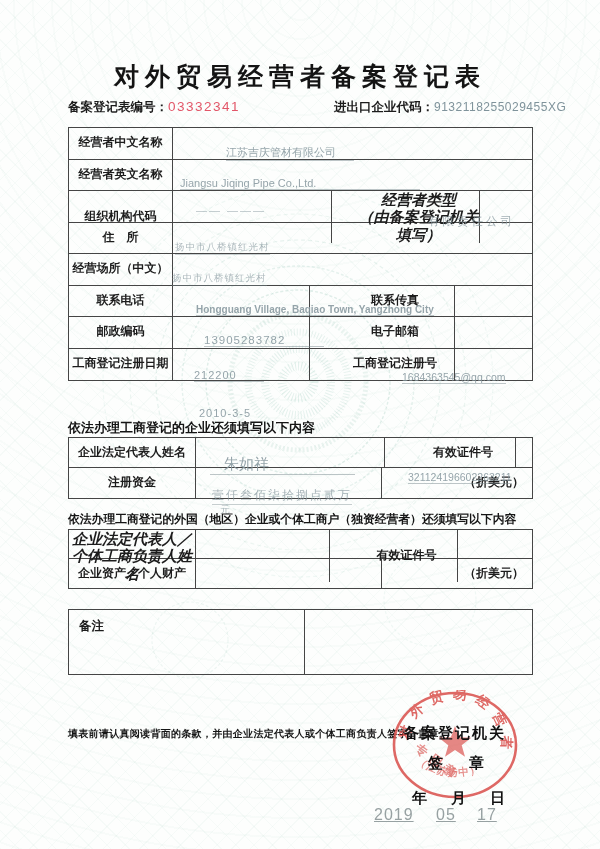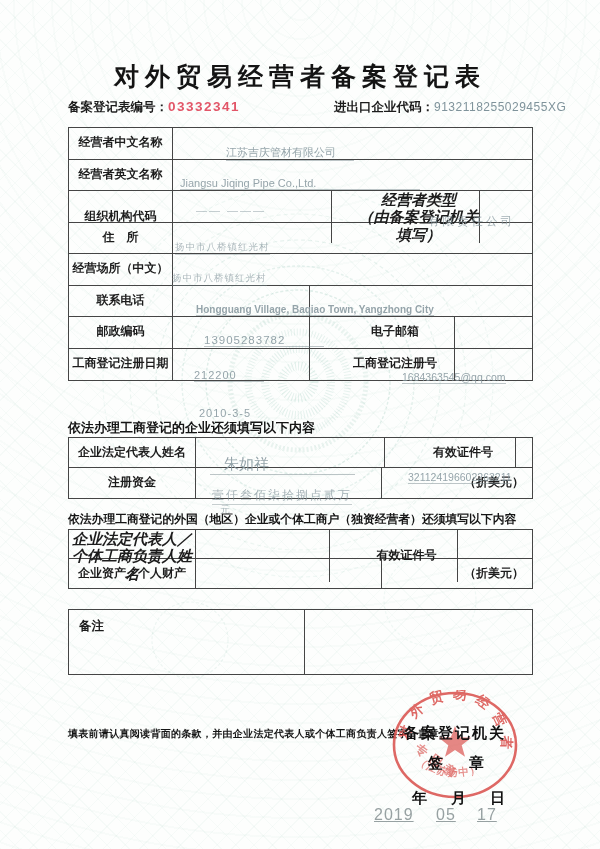--- a/index.html
+++ b/index.html
@@ -12,21 +12,21 @@
       repeating-linear-gradient(-45deg, rgba(160,205,188,.08) 0 1px, transparent 1px 13px),
       repeating-radial-gradient(circle at 50% 0px, rgba(150,198,180,.05) 0 2px, transparent 2px 19px);
   }
   .wm{position:absolute;left:0;top:0;z-index:0;pointer-events:none;}
   
   .title{position:absolute;left:0;top:60px;width:600px;text-align:center;
     font-size:25px;font-weight:bold;letter-spacing:6px;color:#141414;z-index:2;}
   .hline{position:absolute;top:99px;font-size:12.5px;font-weight:bold;color:#1c1c1c;z-index:2;}
   .hno{left:68px;}
   .hcode{left:334px;}
-  .redno{color:#e25668;font-weight:bold;font-size:13.5px;letter-spacing:1.5px;}
+  .redno{color:#e25668;font-weight:normal;font-size:13.5px;letter-spacing:1.5px;}
   .codeval{color:#7f939b;font-weight:normal;font-size:12px;letter-spacing:.5px;}
   
   .tbl{position:absolute;left:68px;width:465px;border:1px solid #454545;z-index:1;box-sizing:border-box;}
   .trow{display:grid;border-bottom:1px solid #454545;box-sizing:border-box;gap:26px;}
   .trow:last-child{border-bottom:none;}
   .cell{border-right:1px solid #454545;display:flex;align-items:center;justify-content:center;
     box-sizing:border-box;min-width:0;}
   .cell:last-child{border-right:none;}
   .lab{font-size:12px;font-weight:bold;color:#1c1c1c;text-align:center;line-height:1.15;}
   .lab2{font-size:15px;font-style:italic;}
@@ -113,20 +113,21 @@
       <div class="cell lab">住　所</div>
       <div class="cell"></div>
     </div>
     <div class="trow cols-a">
       <div class="cell lab">经营场所（中文）</div>
       <div class="cell"></div>
     </div>
     <div class="trow cols-b">
       <div class="cell lab">联系电话</div>
       <div class="cell"></div>
+      <div class="cell lab">联系传真</div>
       <div class="cell"></div>
     </div>
     <div class="trow cols-b">
       <div class="cell lab">邮政编码</div>
       <div class="cell"></div>
       <div class="cell lab">电子邮箱</div>
       <div class="cell"></div>
     </div>
     <div class="trow cols-b">
       <div class="cell lab">工商登记注册日期</div>

